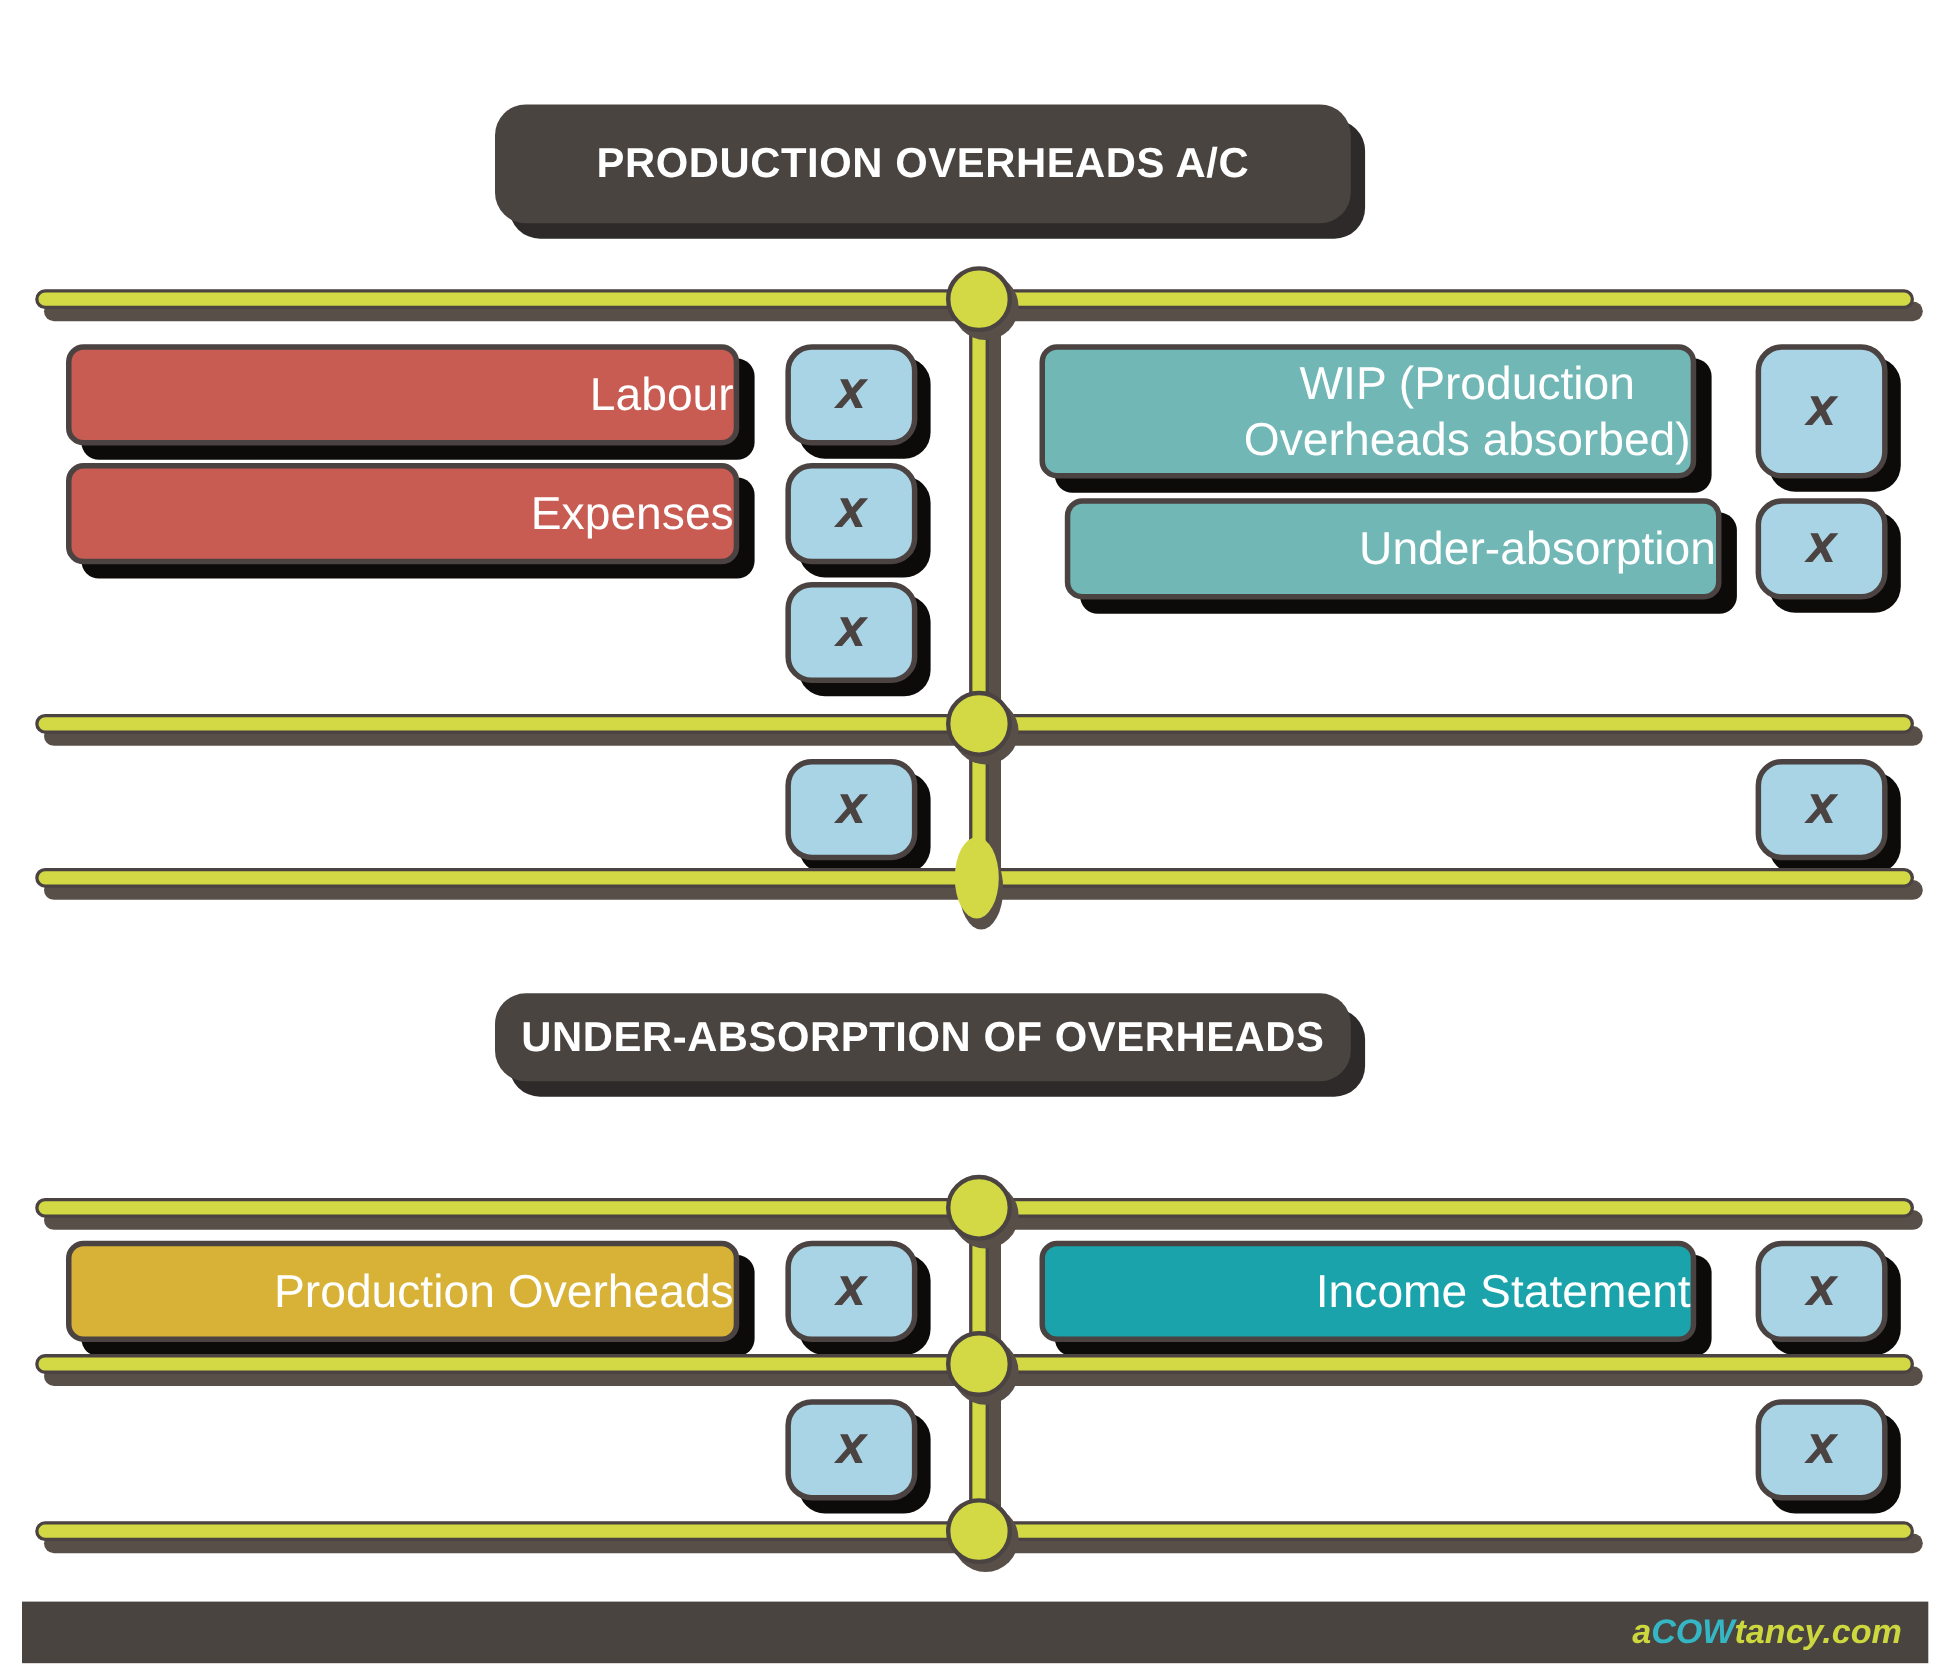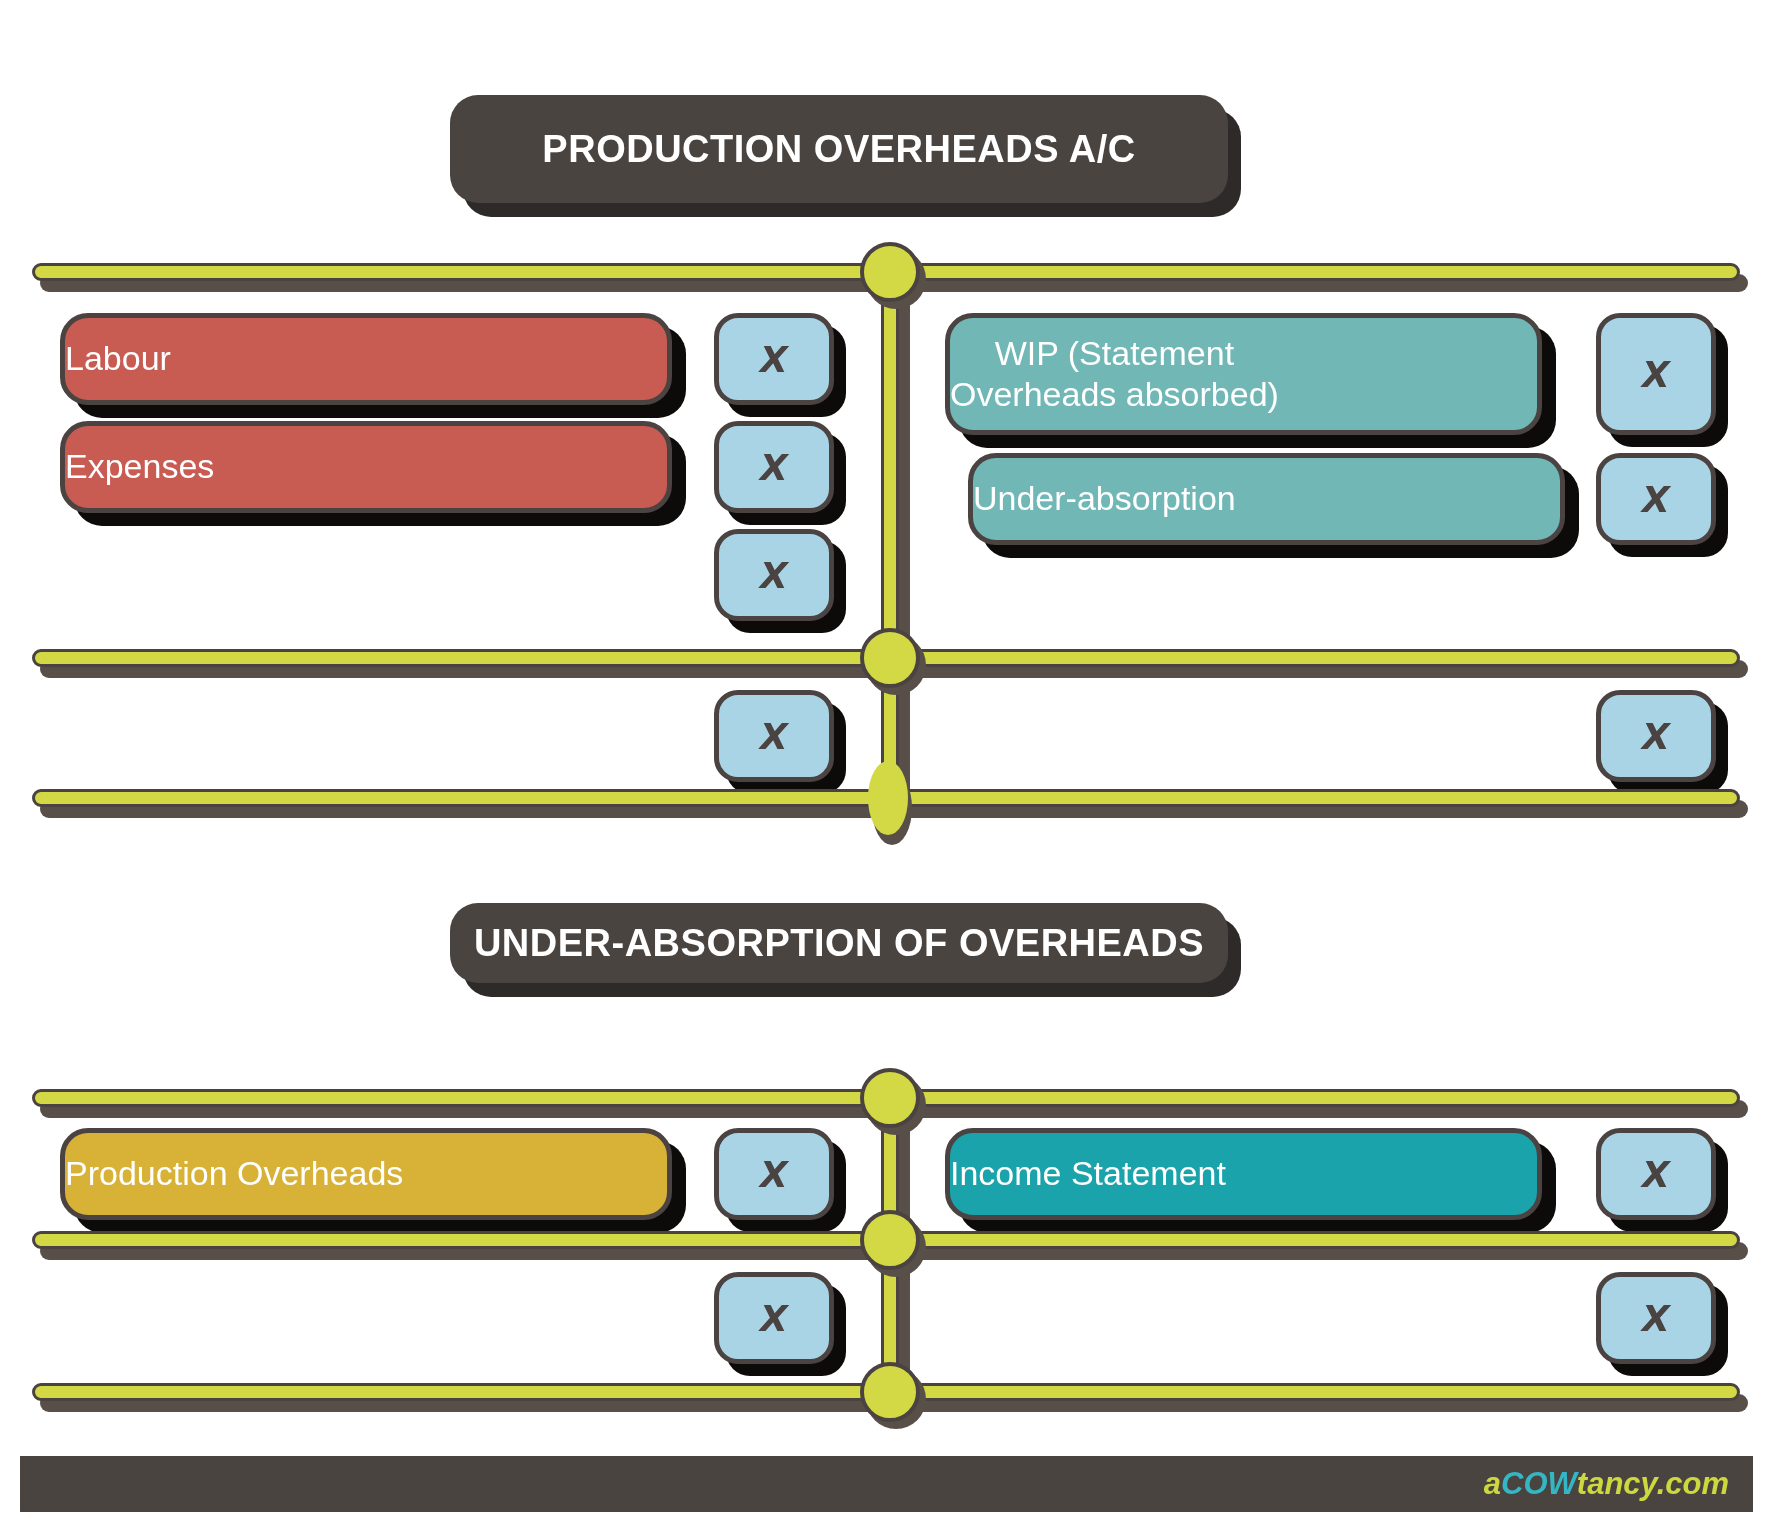--- a/index.html
+++ b/index.html
@@ -27,23 +27,23 @@
   .node{
     position:absolute;width:60px;height:60px;background:#d3d944;
     border:4px solid #4a4341;border-radius:50%;
     box-shadow:6px 7px 0 #584f49;
   }
   .endcap{
     position:absolute;width:40px;height:74px;background:#d3d944;
     border-radius:50%/50%;box-shadow:4px 10px 0 #584f49;
   }
   .entry{
-    position:absolute;border:5px solid #4a4341;border-radius:28px;
-    display:flex;align-items:center;justify-content:flex-start;text-align:center;
-    color:#ffffff;font-size:34px;line-height:1.22;white-space:pre-line;
+    position:absolute;border:5px solid #4a4341;border-radius:16px;
+    display:flex;align-items:center;justify-content:flex-end;text-align:center;
+    color:#ffffff;font-size:42px;line-height:1.22;white-space:pre-line;
     box-shadow:14px 13px 0 #0d0b09;
   }
   .debit-red{background:#c85b52;}
   .credit-teal{background:#70b7b6;}
   .debit-gold{background:#d8b137;}
   .credit-teal-bright{background:#1ba3ab;}
   .amount{
     position:absolute;width:120px;height:92px;background:#a9d4e5;
     border:5px solid #4a4341;border-radius:24px;
     display:flex;align-items:center;justify-content:center;
@@ -84,21 +84,21 @@
   </div>
   <div class="amount" style="left:714px;top:421px;">
     <span>X</span>
   </div>
 
   <div class="amount" style="left:714px;top:529px;">
     <span>X</span>
   </div>
 
   <div class="entry credit-teal" style="left:945px;top:313px;width:597px;height:122px;">
-    <span>WIP (Statement
+    <span>WIP (Production
 Overheads absorbed)</span>
   </div>
   <div class="amount" style="left:1596px;top:313px;height:122px;">
     <span>X</span>
   </div>
 
   <div class="entry credit-teal" style="left:945px;top:453px;width:597px;height:92px;margin-left:23px;">
     <span>Under-absorption</span>
   </div>
   <div class="amount" style="left:1596px;top:453px;">

